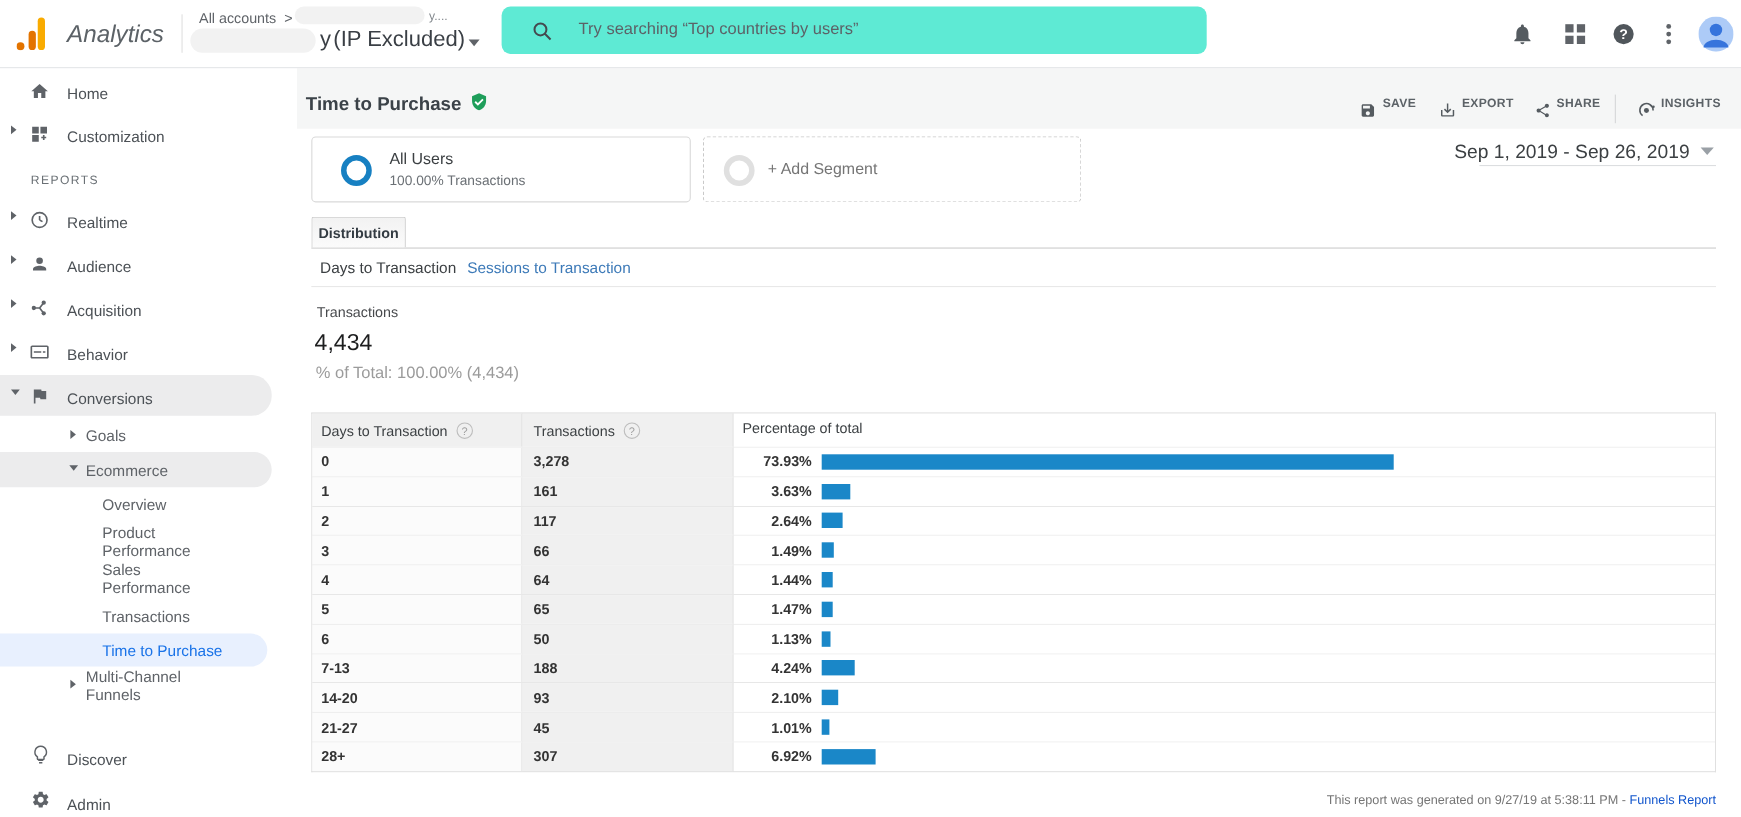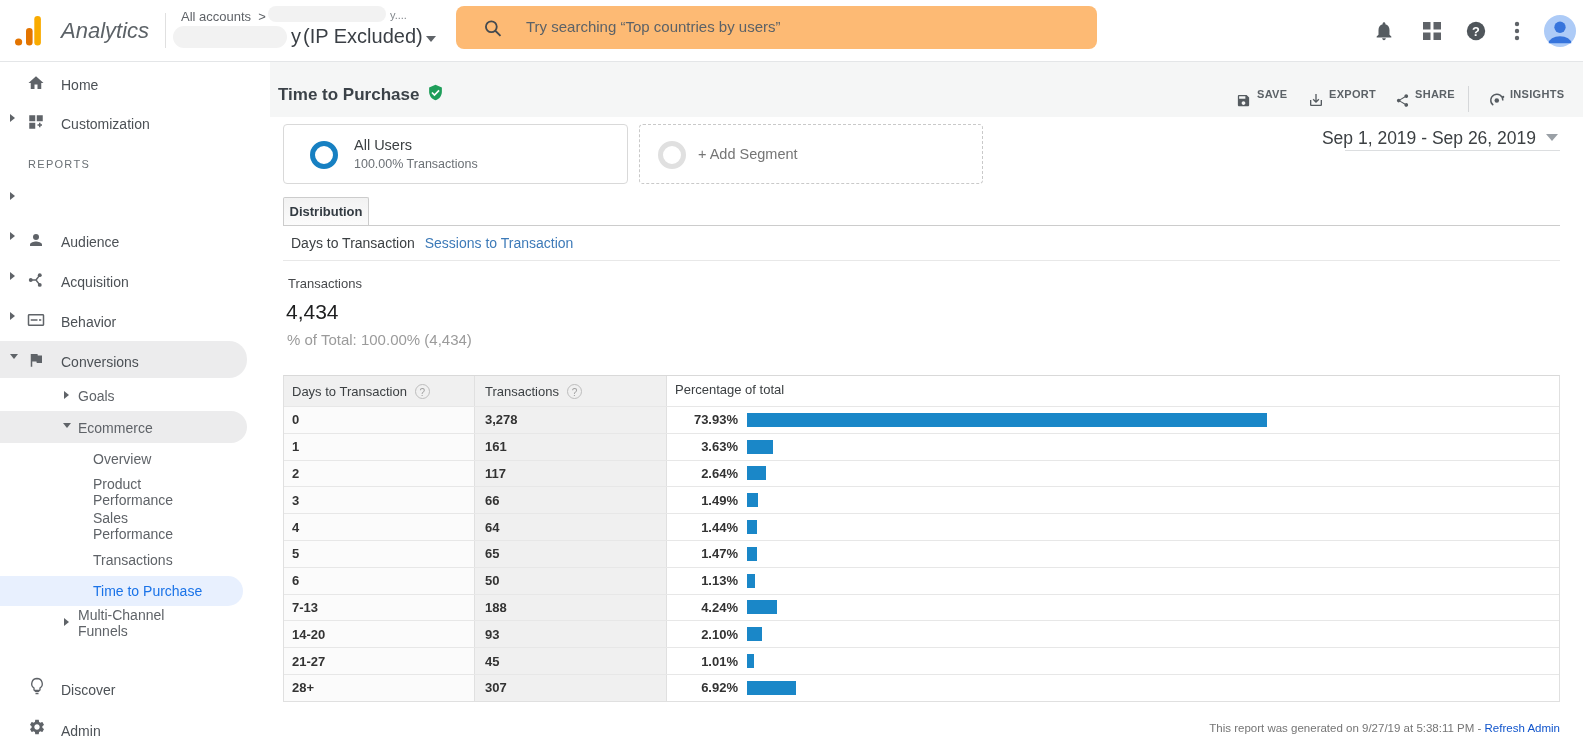--- a/index.html
+++ b/index.html
@@ -8,21 +8,21 @@
   .abs { position:absolute; }
 
   
   #topbar { position:absolute; left:0; top:0; width:1583px; height:62px; background:#fff;
     border-bottom:1px solid #e4e6e8; z-index:5; }
   #analytics-word { position:absolute; left:61px; top:18px; font-size:22px; color:#5c6267;font-style:italic; }
   #tb-divider { position:absolute; left:165px; top:13px; width:1px; height:35px; background:#e0e0e0; }
   #crumb1 { position:absolute; left:181px; top:9px; font-size:13px; color:#5f6368; }
   .blob { background:#f2f2f2; border-radius:8px; position:absolute; }
   #crumb2 { position:absolute; left:303px; top:25px; font-size:20px; color:#3a3f45; }
-  #searchbox { position:absolute; left:456px; top:6px; width:641px; height:43px; background:#fdba74;
+  #searchbox { position:absolute; left:456px; top:6px; width:641px; height:43px; background:#5eead4;
     border-radius:8px; }
   #searchtext { position:absolute; left:70px; top:12px; font-size:15px; color:#5c6267; }
 
   
   #sidebar { position:absolute; left:0; top:62px; width:270px; height:681px; background:#fff; }
   .nav-item { position:absolute; left:0; width:270px; height:24px; font-size:14px; color:#4c5156; }
   .nav-item .txt { position:absolute; left:61px; top:3px; }
   .nav-icon { position:absolute; left:27px; top:0px; width:18px; height:18px; }
   .tri-r { width:0; height:0; border-top:4px solid transparent; border-bottom:4px solid transparent;
     border-left:5px solid #5f6368; position:absolute; }
@@ -138,20 +138,27 @@
     <div class="nav-item" style="top:51px">
       <svg class="nav-icon" viewBox="0 0 24 24" fill="#5f6368">
         <path d="M3 3h8v8H3zM13 3h8v8h-8zM3 13h8v8H3z"></path>
         <path d="M16 13h2v6h-2z"></path>
         <path d="M14 15h6v2h-6z"></path>
       </svg>
       <span class="txt">Customization</span>
     </div>
     <div style="position:absolute;left:28px;top:96px;font-size:11px;color:#6a7075;letter-spacing:1.3px">REPORTS</div>
     <div class="tri-r" style="left:10px;top:130px"></div>
+    <div class="nav-item" style="top:129px">
+      <svg class="nav-icon" viewBox="0 0 24 24" fill="#5f6368">
+        <path fill="none" stroke="#5f6368" stroke-width="2" d="M12 12 L12 7 M12 12 L15.5 14"></path>
+        <circle cx="12" cy="12" r="9" fill="none" stroke="#5f6368" stroke-width="2"></circle>
+      </svg>
+      <span class="txt">Realtime</span>
+    </div>
     <div class="tri-r" style="left:10px;top:170px"></div>
     <div class="nav-item" style="top:169px">
       <svg class="nav-icon" viewBox="0 0 24 24" fill="#5f6368">
         <circle cx="12" cy="8" r="4"></circle>
         <path d="M12 14c-2.67 0-8 1.34-8 4v2h16v-2c0-2.66-5.33-4-8-4z"></path>
       </svg>
       <span class="txt">Audience</span>
     </div>
     <div class="tri-r" style="left:10px;top:210px"></div>
     <div class="nav-item" style="top:209px">
@@ -346,14 +353,14 @@
       <div class="trow">
         <div class="c1">28+</div>
         <div class="c2">307</div>
         <div class="c3">
           <span class="pct">6.92%</span>
           <span class="bar" style="width:48.7px"></span>
         </div>
       </div>
     </div>
 
-  <div id="footer">This report was generated on 9/27/19 at 5:38:11 PM - <a>Refresh Admin</a></div>
+  <div id="footer">This report was generated on 9/27/19 at 5:38:11 PM - <a>Funnels Report</a></div>
 </div>
 
 </body></html>

